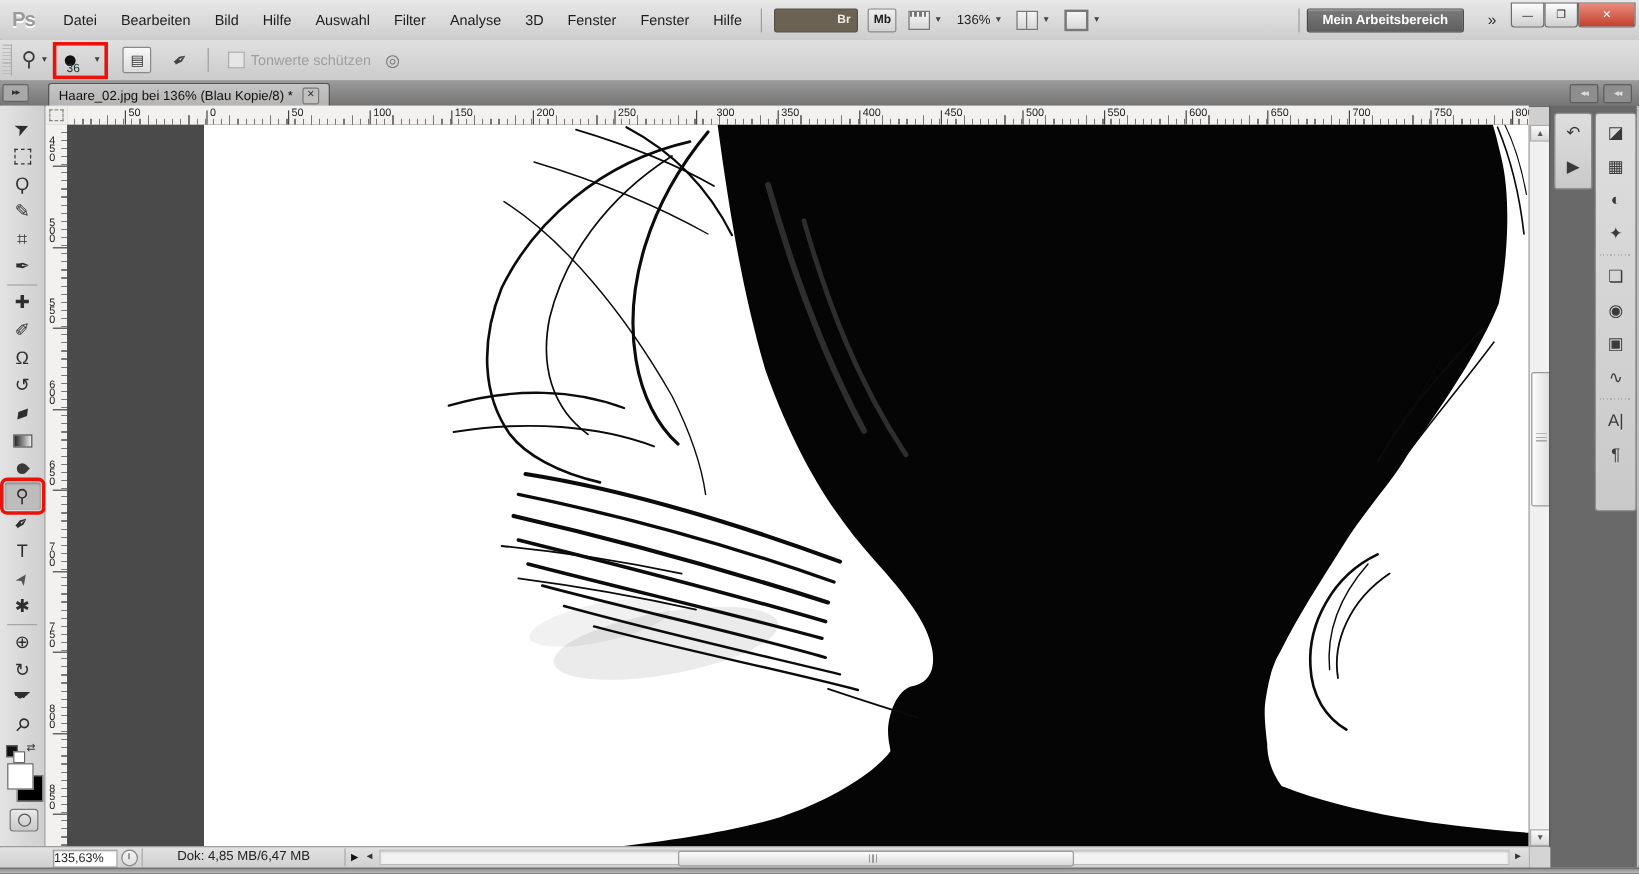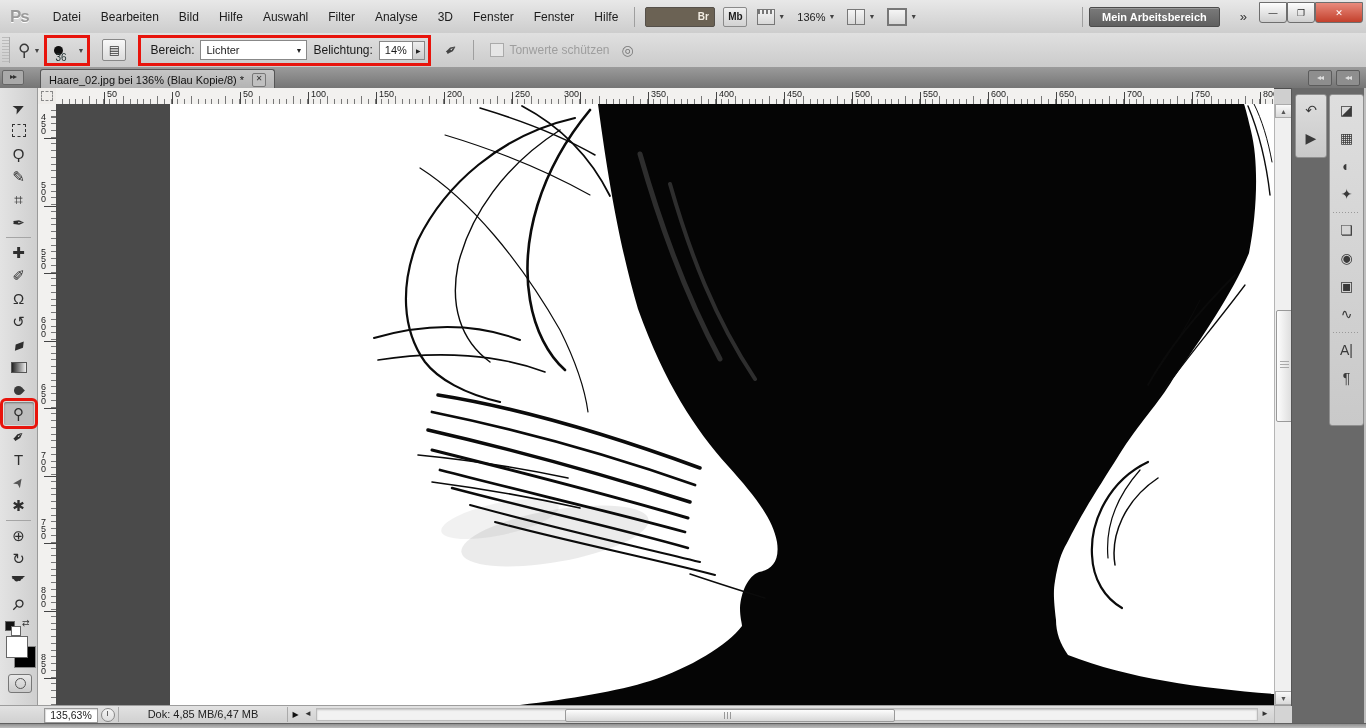--- a/index.html
+++ b/index.html
@@ -141,21 +141,21 @@
   .dock-col.c1{left:3px;top:6px;width:30px;height:62px;}
   .dock-col.c2{left:37px;top:6px;width:33px;height:330px;}
   .dock-icon{width:26px;height:26px;margin:2px auto;display:flex;align-items:center;justify-content:center;
              font-size:14px;color:#3a3a3a;}
   .dock-sep{height:6px;margin:1px 3px;background:repeating-linear-gradient(90deg,#9a9a9a 0 1px,transparent 1px 3px);
             background-size:100% 1px;background-repeat:no-repeat;background-position:center;}
   
   .statusbar{position:absolute;left:0;top:705px;width:1291px;height:18px;background:linear-gradient(#e2e2e2,#cfcfcf);
              border-top:1px solid #9d9d9d;font-size:11px;}
   .zoom-box{position:absolute;left:44px;top:2px;width:52px;height:13px;background:#fff;border:1px solid #999;
-            box-shadow:inset 1px 1px 1px rgba(0,0,0,.15);font-size:10.5px;text-align:center;line-height:13px;}
+            box-shadow:inset 1px 1px 1px rgba(0,0,0,.15);font-size:10.5px;text-align:left;line-height:13px;}
   .sync-icon{position:absolute;left:101px;top:2px;width:12px;height:12px;border:1px solid #888;border-radius:50%;
              background:linear-gradient(#f5f5f5,#ddd);}
   .sync-icon:after{content:"";position:absolute;left:5px;top:2px;width:1px;height:5px;background:#666;}
   .doc-box{position:absolute;left:118px;top:1px;width:168px;height:15px;border-left:1px solid #aaa;border-right:1px solid #aaa;
            text-align:center;line-height:15px;color:#222;}
   .doc-arrow{position:absolute;left:289px;top:1px;width:13px;height:15px;font-size:8px;line-height:15px;text-align:center;color:#111;}
   .hs-left{position:absolute;left:304px;top:3px;font-size:8px;color:#333;}
   .hs-track{position:absolute;left:316px;top:2px;width:942px;height:13px;background:#f2f2f2;
             box-shadow:inset 0 1px 2px rgba(0,0,0,.2);border:1px solid #bbb;box-sizing:border-box;}
   .hs-thumb{position:absolute;left:248px;top:0px;width:328px;height:11px;border:1px solid #999;border-radius:2px;
@@ -220,30 +220,20 @@
     <span class="tool-preview">
       <span class="tp-glyph">⚲</span>
       <span class="mini-drop">▼</span>
     </span>
     <span class="redbox brush-widget">
       <span class="brush-dot"></span>
       <span class="brush-size">36</span>
       <span class="mini-drop">▼</span>
     </span>
     <span class="panel-toggle">▤</span>
-    <span class="redbox">
-      <span class="opt-label">Bereich:</span>
-      <span class="select">
-        <span>Lichter</span>
-        <span class="arr">▼</span>
-      </span>
-      <span class="opt-label">Belichtung:</span>
-      <span class="valbox">14%</span>
-      <span class="popbtn">▶</span>
-    </span>
     <span class="airbrush">✒</span>
     <span class="mb-sep"></span>
     <span class="checkbox"></span>
     <span class="gray-label">Tonwerte schützen</span>
     <span class="tablet-icon">◎</span>
   </div>
 
   <div class="tabbar">
     <span class="collapse-chip">▸▸</span>
     <span class="doc-tab">
@@ -351,21 +341,21 @@
       <span class="rt-label" style="left: 187px;">50</span>
       <div class="rt-tick" style="left: 252px;"></div>
       <span class="rt-label" style="left: 255px;">100</span>
       <div class="rt-tick" style="left: 320px;"></div>
       <span class="rt-label" style="left: 323px;">150</span>
       <div class="rt-tick" style="left: 388px;"></div>
       <span class="rt-label" style="left: 391px;">200</span>
       <div class="rt-tick" style="left: 456px;"></div>
       <span class="rt-label" style="left: 459px;">250</span>
       <div class="rt-tick" style="left: 524px;"></div>
-      <span class="rt-label" style="left: 508px;">300</span>
+      <span class="rt-label" style="left: 541px;">300</span>
       <div class="rt-tick" style="left: 592px;"></div>
       <span class="rt-label" style="left: 595px;">350</span>
       <div class="rt-tick" style="left: 660px;"></div>
       <span class="rt-label" style="left: 663px;">400</span>
       <div class="rt-tick" style="left: 728px;"></div>
       <span class="rt-label" style="left: 731px;">450</span>
       <div class="rt-tick" style="left: 796px;"></div>
       <span class="rt-label" style="left: 799px;">500</span>
       <div class="rt-tick" style="left: 864px;"></div>
       <span class="rt-label" style="left: 867px;">550</span>

